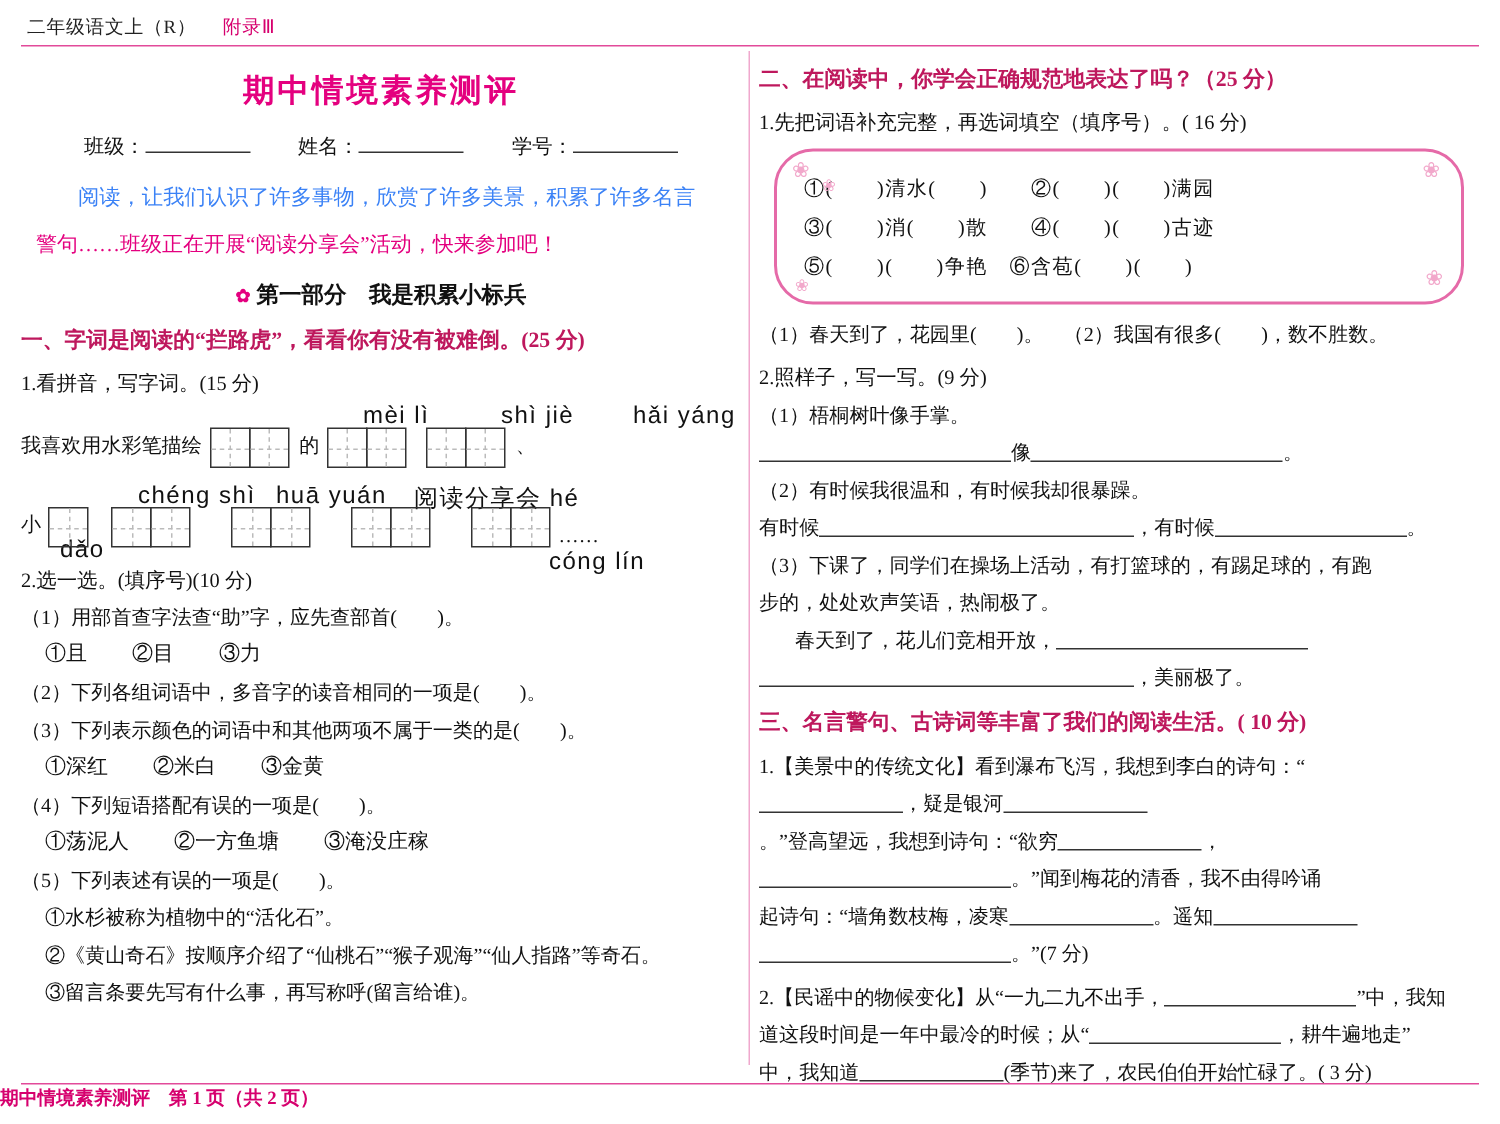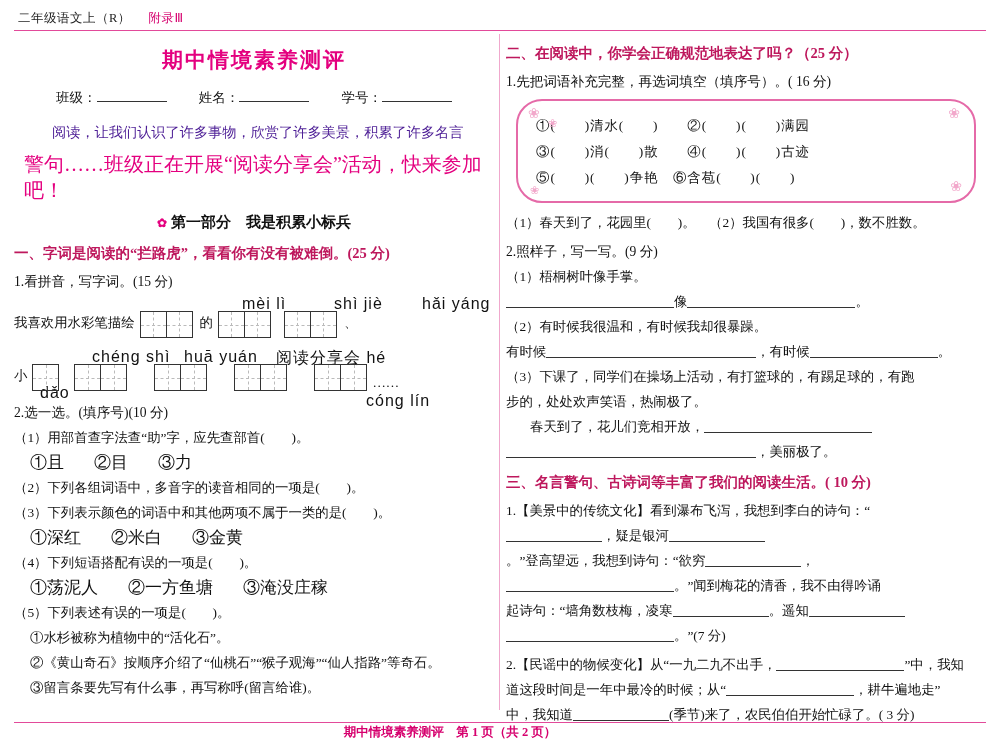--- a/index.html
+++ b/index.html
@@ -29,33 +29,33 @@
     text-align:center;color:#e4007f;font-size:21px;font-weight:bold;
     letter-spacing:2px;margin:8px 0 14px 0;
   }
   .fillrow{
     display:flex;justify-content:space-around;font-size:13.5px;margin:0 26px 12px 26px;
     color:#111;
   }
   .fillrow span{white-space:nowrap;}
   .ul{display:inline-block;border-bottom:1px solid #333;height:13px;} .u70{width:70px;}
   .lead{
-    color:#4c1d95;font-size:14.2px;line-height:26px;text-indent:28px;margin:0 10px 6px 10px;
-  }
-  .lead2{color:#e4007f;font-size:20px;line-height:26px;margin:0 10px 10px 10px;}
+    color:#3b82f6;font-size:14.2px;line-height:26px;text-indent:28px;margin:0 10px 6px 10px;
+  }
+  .lead2{color:#e4007f;font-size:14px;line-height:26px;margin:0 10px 10px 10px;}
   .parttitle{
     text-align:center;font-weight:bold;font-size:15px;color:#111;margin:2px 0 8px 0;
   }
   .parttitle .flower{color:#e4007f;font-size:12px;margin-right:4px;}
   .sec{
     color:#be185d;font-weight:bold;font-size:14.5px;margin:10px 0 6px 0;line-height:22px;
   }
   .q{font-size:13.6px;line-height:23px;margin:4px 0 2px 0;}
   .sub{font-size:13.4px;line-height:23px;margin:2px 0;}
-  .opts{font-size:17px;line-height:23px;display:flex;margin:1px 0;text-align:center;}
+  .opts{font-size:14px;line-height:23px;display:flex;margin:1px 0;text-align:center;}
   .opts .o{margin-right:30px;white-space:nowrap;}
   .indent{padding-left:16px;}
   
   .pyline{position:relative;height:16px;}
   .py{position:absolute;font-family:"Liberation Sans",sans-serif;font-size:16px;color:#111;letter-spacing:1px;}
   .gridrow{display:flex;align-items:flex-end;font-size:13.4px;}
   .gridrow .txt{margin:0 3px 6px 0;white-space:nowrap;}
   .cells{display:flex;margin:0 2px;}
   .cell{
     width:27px;height:27px;border:1px solid #333;box-sizing:border-box;position:relative;
@@ -70,21 +70,21 @@
   
   .wordbox{
     border:2px solid #e56aa8;border-radius:26px;margin:6px 10px 8px 10px;padding:12px 18px 10px 18px;
     position:relative;background:#fff;
   }
   .wbline{font-size:13.4px;line-height:26px;letter-spacing:1px;}
   .petal{position:absolute;color:#f2a8cb;font-size:14px;}
   .blank{display:inline-block;border-bottom:1px solid #333;height:14px;vertical-align:-2px;} .b90{width:96px;}
   .b120{width:128px;} .b160{width:168px;} .b200{width:210px;} .b240{width:250px;}
   .foot{
-    position:absolute;bottom:8px;left:0;width:900px;text-align:center;font-size:12.5px;color:#d6006e;
+    position:absolute;bottom:8px;left:0;width:900px;font-size:12.5px;color:#d6006e;
     font-weight:bold;
   }
   .rule-bot{position:absolute;bottom:26px;left:14px;width:972px;height:1px;background:#e24a9a;}
   .ellipsis{font-size:13.4px;margin-left:4px;}
 </style>
 </head>
 <body>
 
 <div class="page">
 

